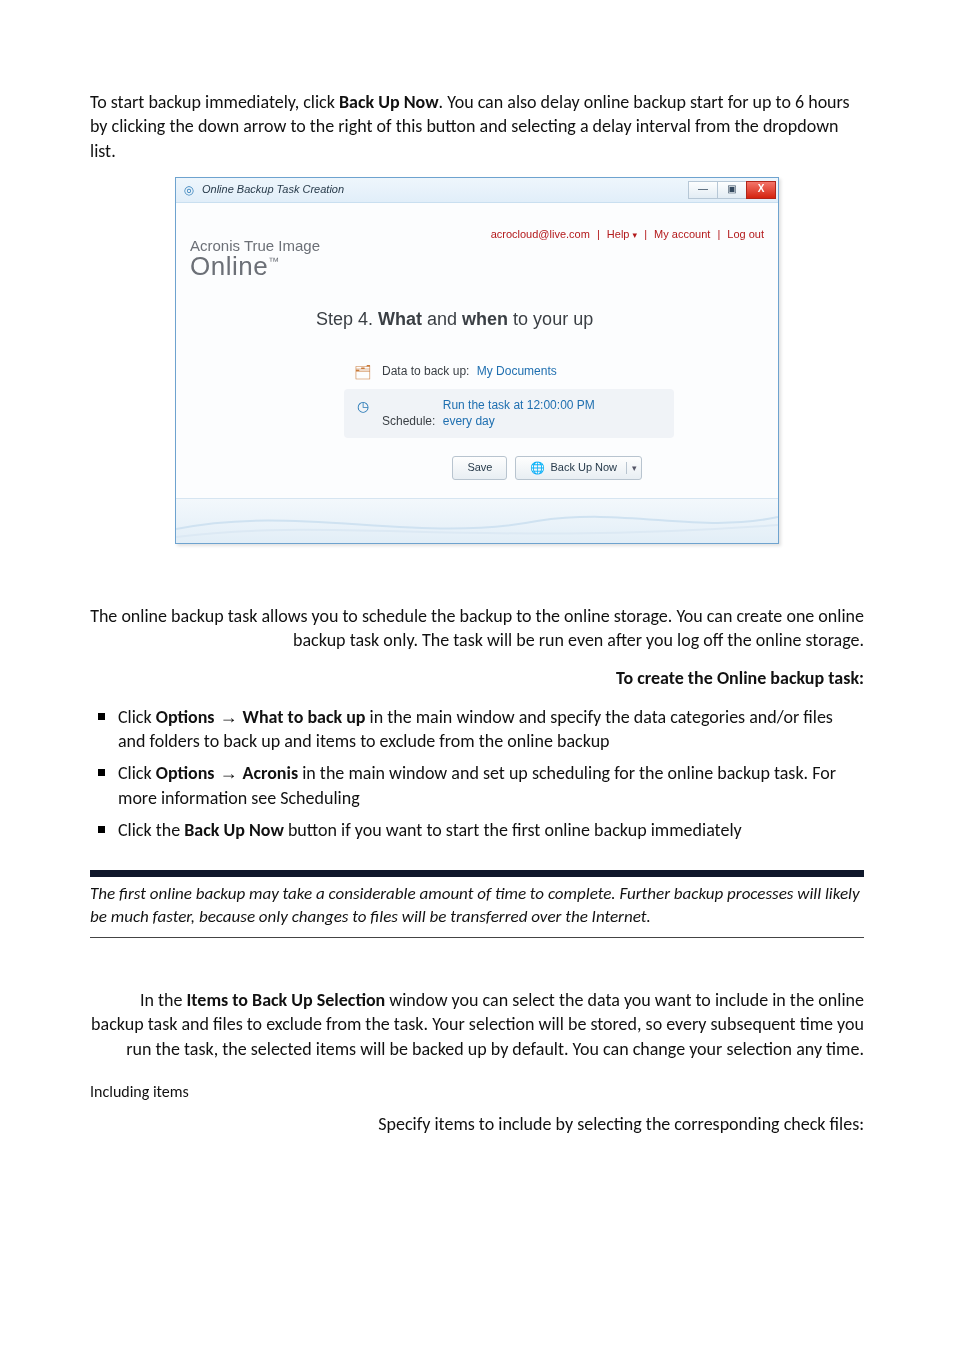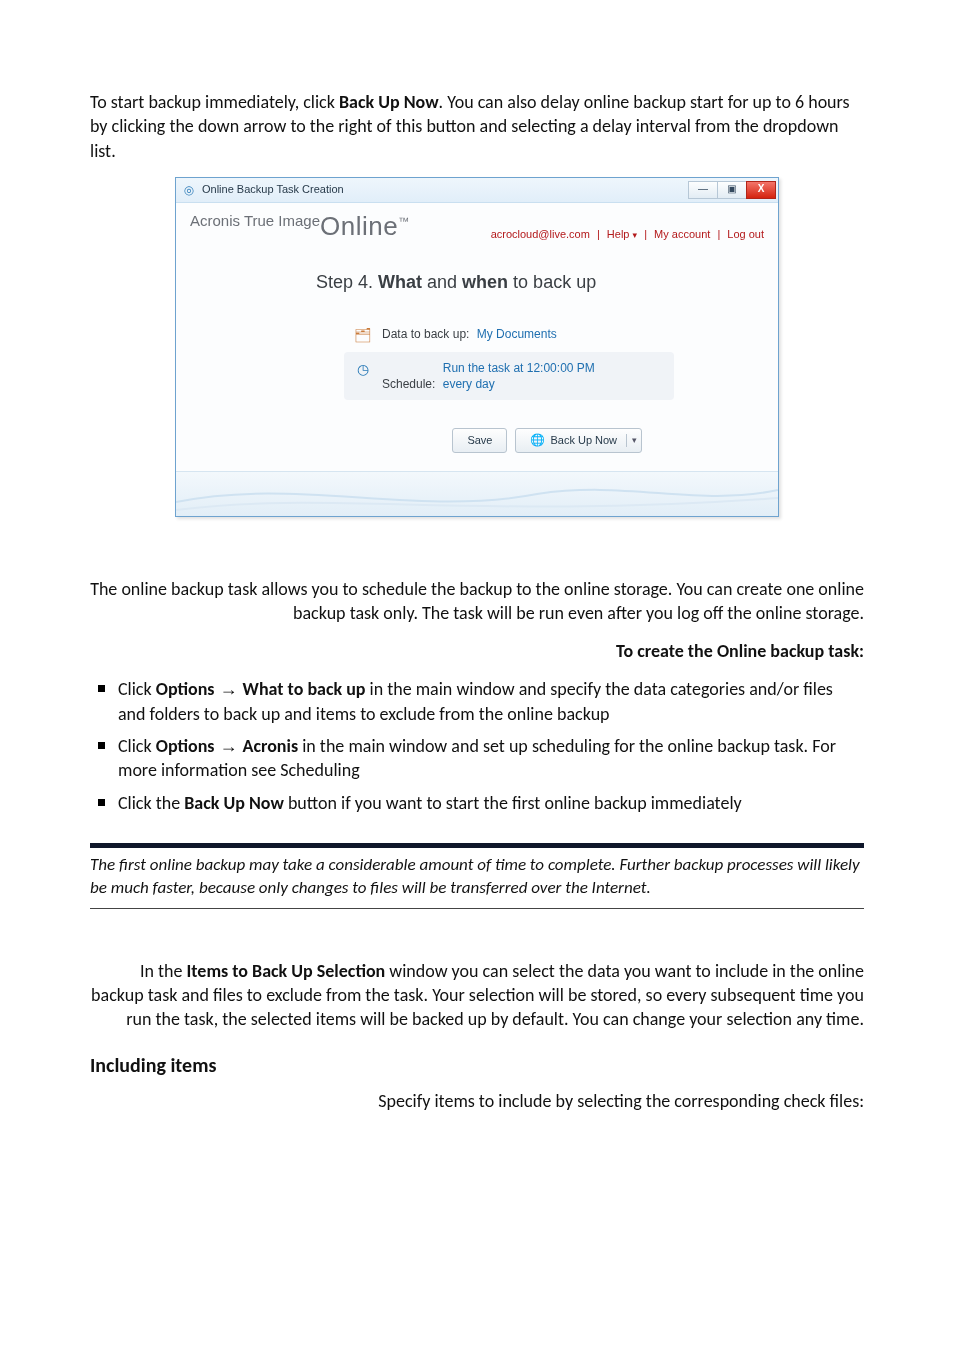--- a/index.html
+++ b/index.html
@@ -50,21 +50,21 @@
     font-size: 11px;
     color: #273a4a;
   }
   .win-icon {
     width: 16px; height: 16px;
     margin: 0 5px 0 5px;
     display: inline-flex; align-items: center; justify-content: center;
     font-size: 12px;
     color: #2d7cb8;
   }
-  .win-title { flex: 0 0 auto; }
+  .win-title { flex: 0 0 auto; font-style: italic; }
   .titlebar-spacer { flex: 1 1 auto; }
   .win-buttons {
     display: flex;
     gap: 0;
     margin-right: 2px;
   }
   .win-btn {
     width: 28px; height: 16px;
     border: 1px solid #b6c7d6;
     background: linear-gradient(#fdfefe,#e2ecf4);
@@ -80,24 +80,25 @@
     border-color: #b12418;
     font-weight: bold;
   }
   .wizard-head {
     display: flex;
     align-items: flex-start;
     padding: 10px 14px 28px 14px;
   }
   .brand-block {
     display: flex;
-    flex-direction: row;
+    flex-direction: column;
     color: #6c7077;
     font-size: 15px;
     line-height: 1.0;
+    margin-top: 25px;
   }
   .brand-main {
     font-size: 26px;
     letter-spacing: .5px;
     color: #6c7077;
   }
   .tm { font-size: 11px; vertical-align: super; }
   .head-right {
     margin-left: auto;
     text-align: right;
@@ -139,21 +140,21 @@
   .opt-icon.folders { color: #c97b3b; }
   .opt-icon.clock { color: #2d7cb8; }
   .opt-label { white-space: nowrap; }
   .opt-link { color: var(--wizard-blue); margin-left: 4px; display:inline; }
   .opt-multi { color: var(--wizard-blue); margin-left: 4px; display:inline-block; max-width: 170px; }
 
   .btn-row {
     display: flex;
     justify-content: center;
     gap: 8px;
-    margin-top: 28px;
+    margin-top: 18px;
     margin-bottom: 12px;
     font-size: 11px;
   }
   .mini-btn {
     border: 1px solid #b8c4cf;
     background: linear-gradient(#fefefe,#e8eef3);
     padding: 3px 14px;
     border-radius: 3px;
     color: #273a4a;
     display:inline-flex; align-items:center; gap:5px;
@@ -187,30 +188,30 @@
   }
   .bullets li::before {
     content: "";
     position: absolute;
     left: 8px; top: 8px;
     width: 7px; height: 7px;
     background: #000;
   }
   .arrow { font-family: "Segoe UI Symbol", Arial, sans-serif; }
   .note-box {
-    border-top: 5px solid #0f172a;
+    border-top: 7px solid #0f172a;
     border-bottom: 1px solid #444;
     padding: 6px 0 8px 0;
     margin: 28px 0 50px 0;
     font-style: italic;
     font-size: 17px;
   }
   .h3 {
-    font-weight: 700;
-    font-size: 20px;
+    font-weight: 400;
+    font-size: 16px;
     margin: 20px 0 10px 0;
   }
 </style>
 </head>
 <body>
 
 <div class="page">
 
   <p class="intro-para">
     <span>To start backup immediately, click </span><span class="bold-inline">Back Up Now</span><span>. You can also delay online backup start for up to 6 hours by clicking the down arrow to the right of this button and selecting a delay interval from the dropdown list.</span>
@@ -244,21 +245,21 @@
           <span class="tri">▾</span>
           <span class="sep">|</span>
           <span>My account</span>
           <span class="sep">|</span>
           <span>Log out</span>
         </div>
       </div>
 
       <div class="step-area">
         <div class="step-title">
-          <span class="thin">Step 4. </span><span class="bold">What</span><span class="thin"> and </span><span class="bold">when</span><span class="thin"> to back up</span>
+          <span class="thin">Step 4. </span><span class="bold">What</span><span class="thin"> and </span><span class="bold">when</span><span class="thin"> to your up</span>
         </div>
 
         <div class="opt-card">
           <span class="opt-icon folders">🗂</span>
           <div>
             <span class="opt-label">Data to back up:</span>
             <span class="opt-link">My Documents</span>
           </div>
         </div>
 

